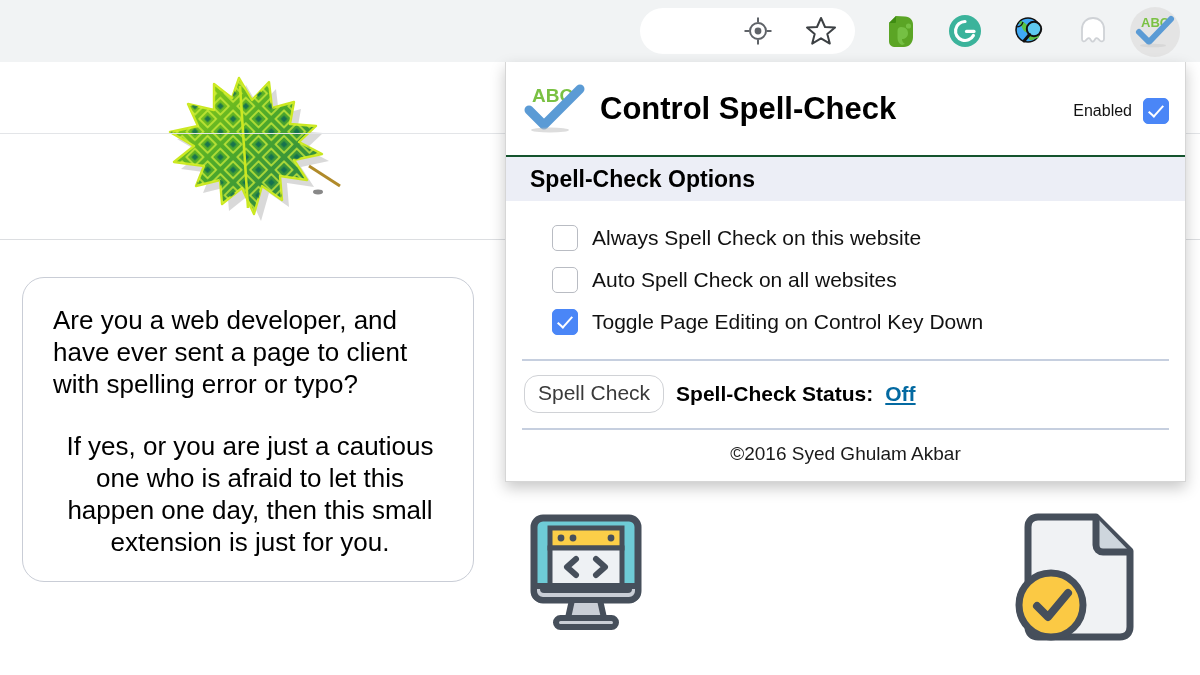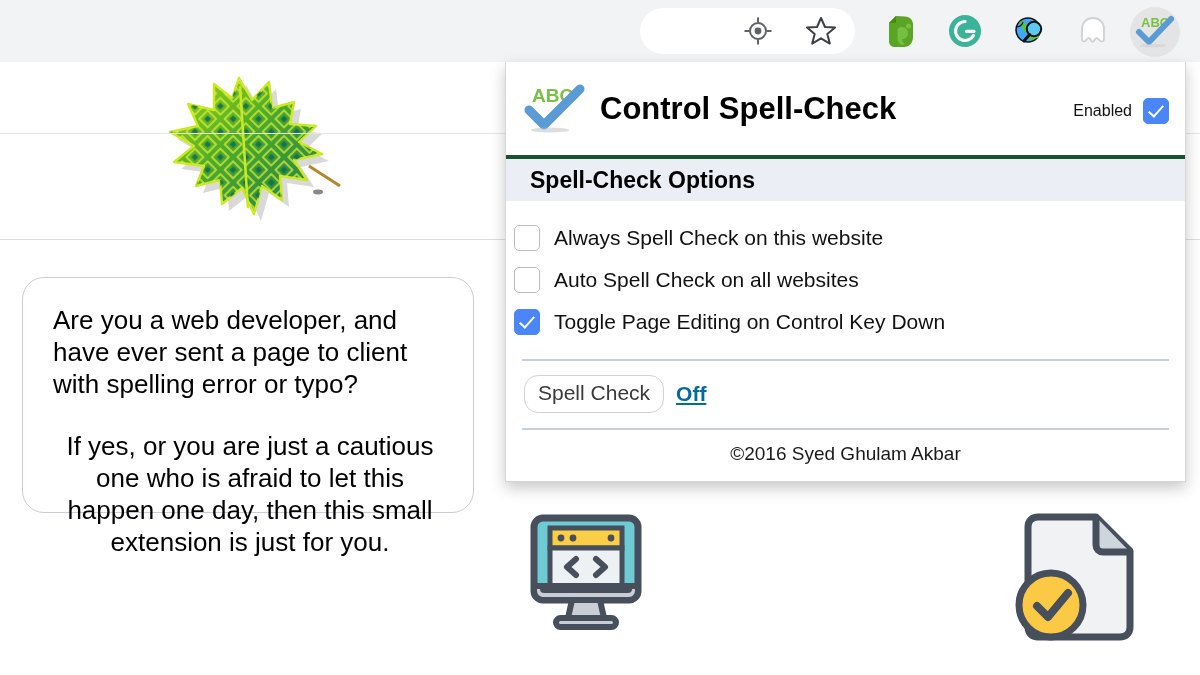--- a/index.html
+++ b/index.html
@@ -70,21 +70,21 @@
   }
   .leaf-wrap {
     position: absolute;
     left: 140px; top: 0px;
     width: 220px; height: 165px;
   }
 
   .intro-card {
     position: absolute;
     left: 22px; top: 215px;
-    width: 452px; height: 236px;
+    width: 452px; height: 305px;
     background: #ffffff;
     border: 1px solid #c9cdd6;
     border-radius: 22px;
     box-sizing: border-box;
     padding: 26px 26px 0 30px;
   }
   .intro-card p {
     margin: 0;
     font-size: 26px;
     line-height: 32px;
@@ -168,34 +168,35 @@
     left: 8px; top: 3px;
     width: 6px; height: 13px;
     border: solid #ffffff;
     border-width: 0 2.6px 2.6px 0;
     transform: rotate(42deg);
   }
 
   .options-bar {
     height: 46px;
     background: #eceef6;
-    border-top: 4px solid #14532d;
+    border-top: 2px solid #14532d;
     display: flex;
     align-items: center;
     padding-left: 24px;
     box-sizing: border-box;
   }
   .options-bar span {
     font-size: 23px;
     font-weight: bold;
     color: #000000;
   }
 
   .options-list {
     padding: 16px 0 6px 8px;
+    margin-left: 38px;
   }
   .opt-row {
     display: flex;
     align-items: center;
     gap: 14px;
     height: 42px;
   }
   .opt-label {
     font-size: 21px;
     color: #111111;
@@ -419,20 +420,21 @@
       <div class="opt-row">
         <span class="cb on"></span>
         <span class="opt-label">Toggle Page Editing on Control Key Down</span>
       </div>
     </div>
 
     <div class="divider"></div>
 
     <div class="action-row">
       <button class="btn">Spell Check</button>
+      <span class="status-text">Spell-Check Status:</span>
       <span class="status-value">Off</span>
     </div>
 
     <div class="divider2"></div>
 
     <div class="copyright">©2016 Syed Ghulam Akbar</div>
   </div>
 
 </div>
 

